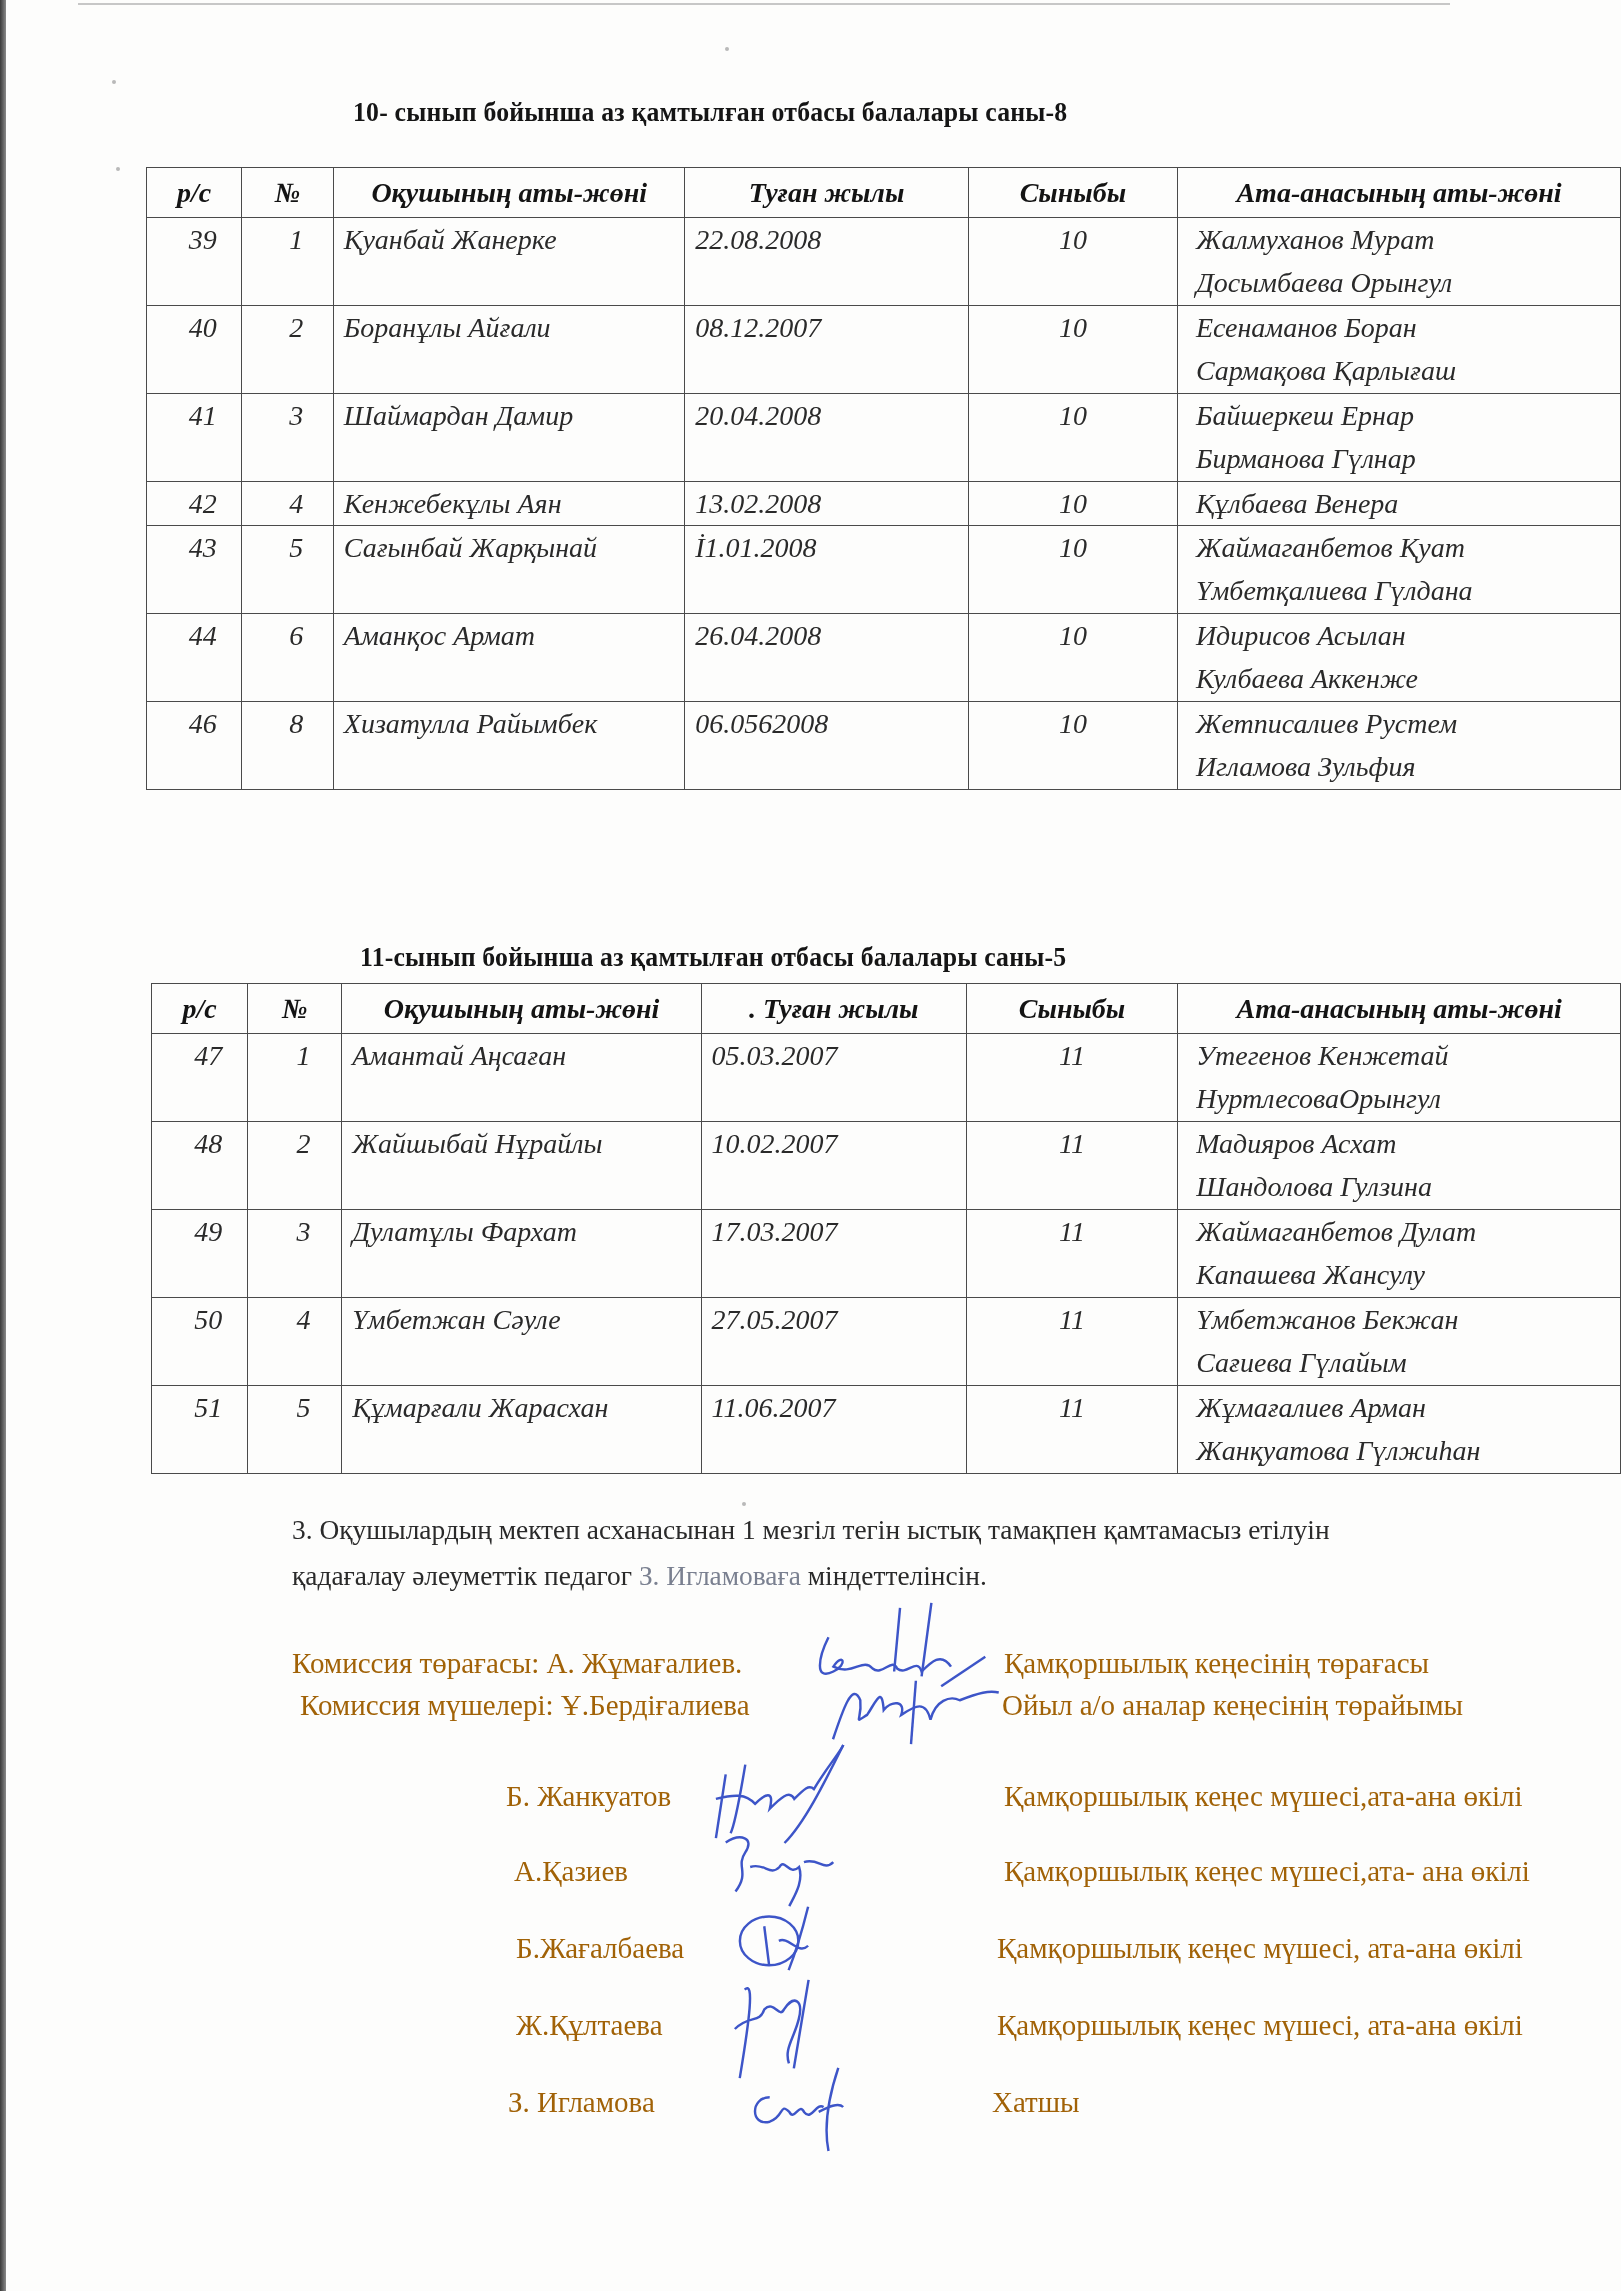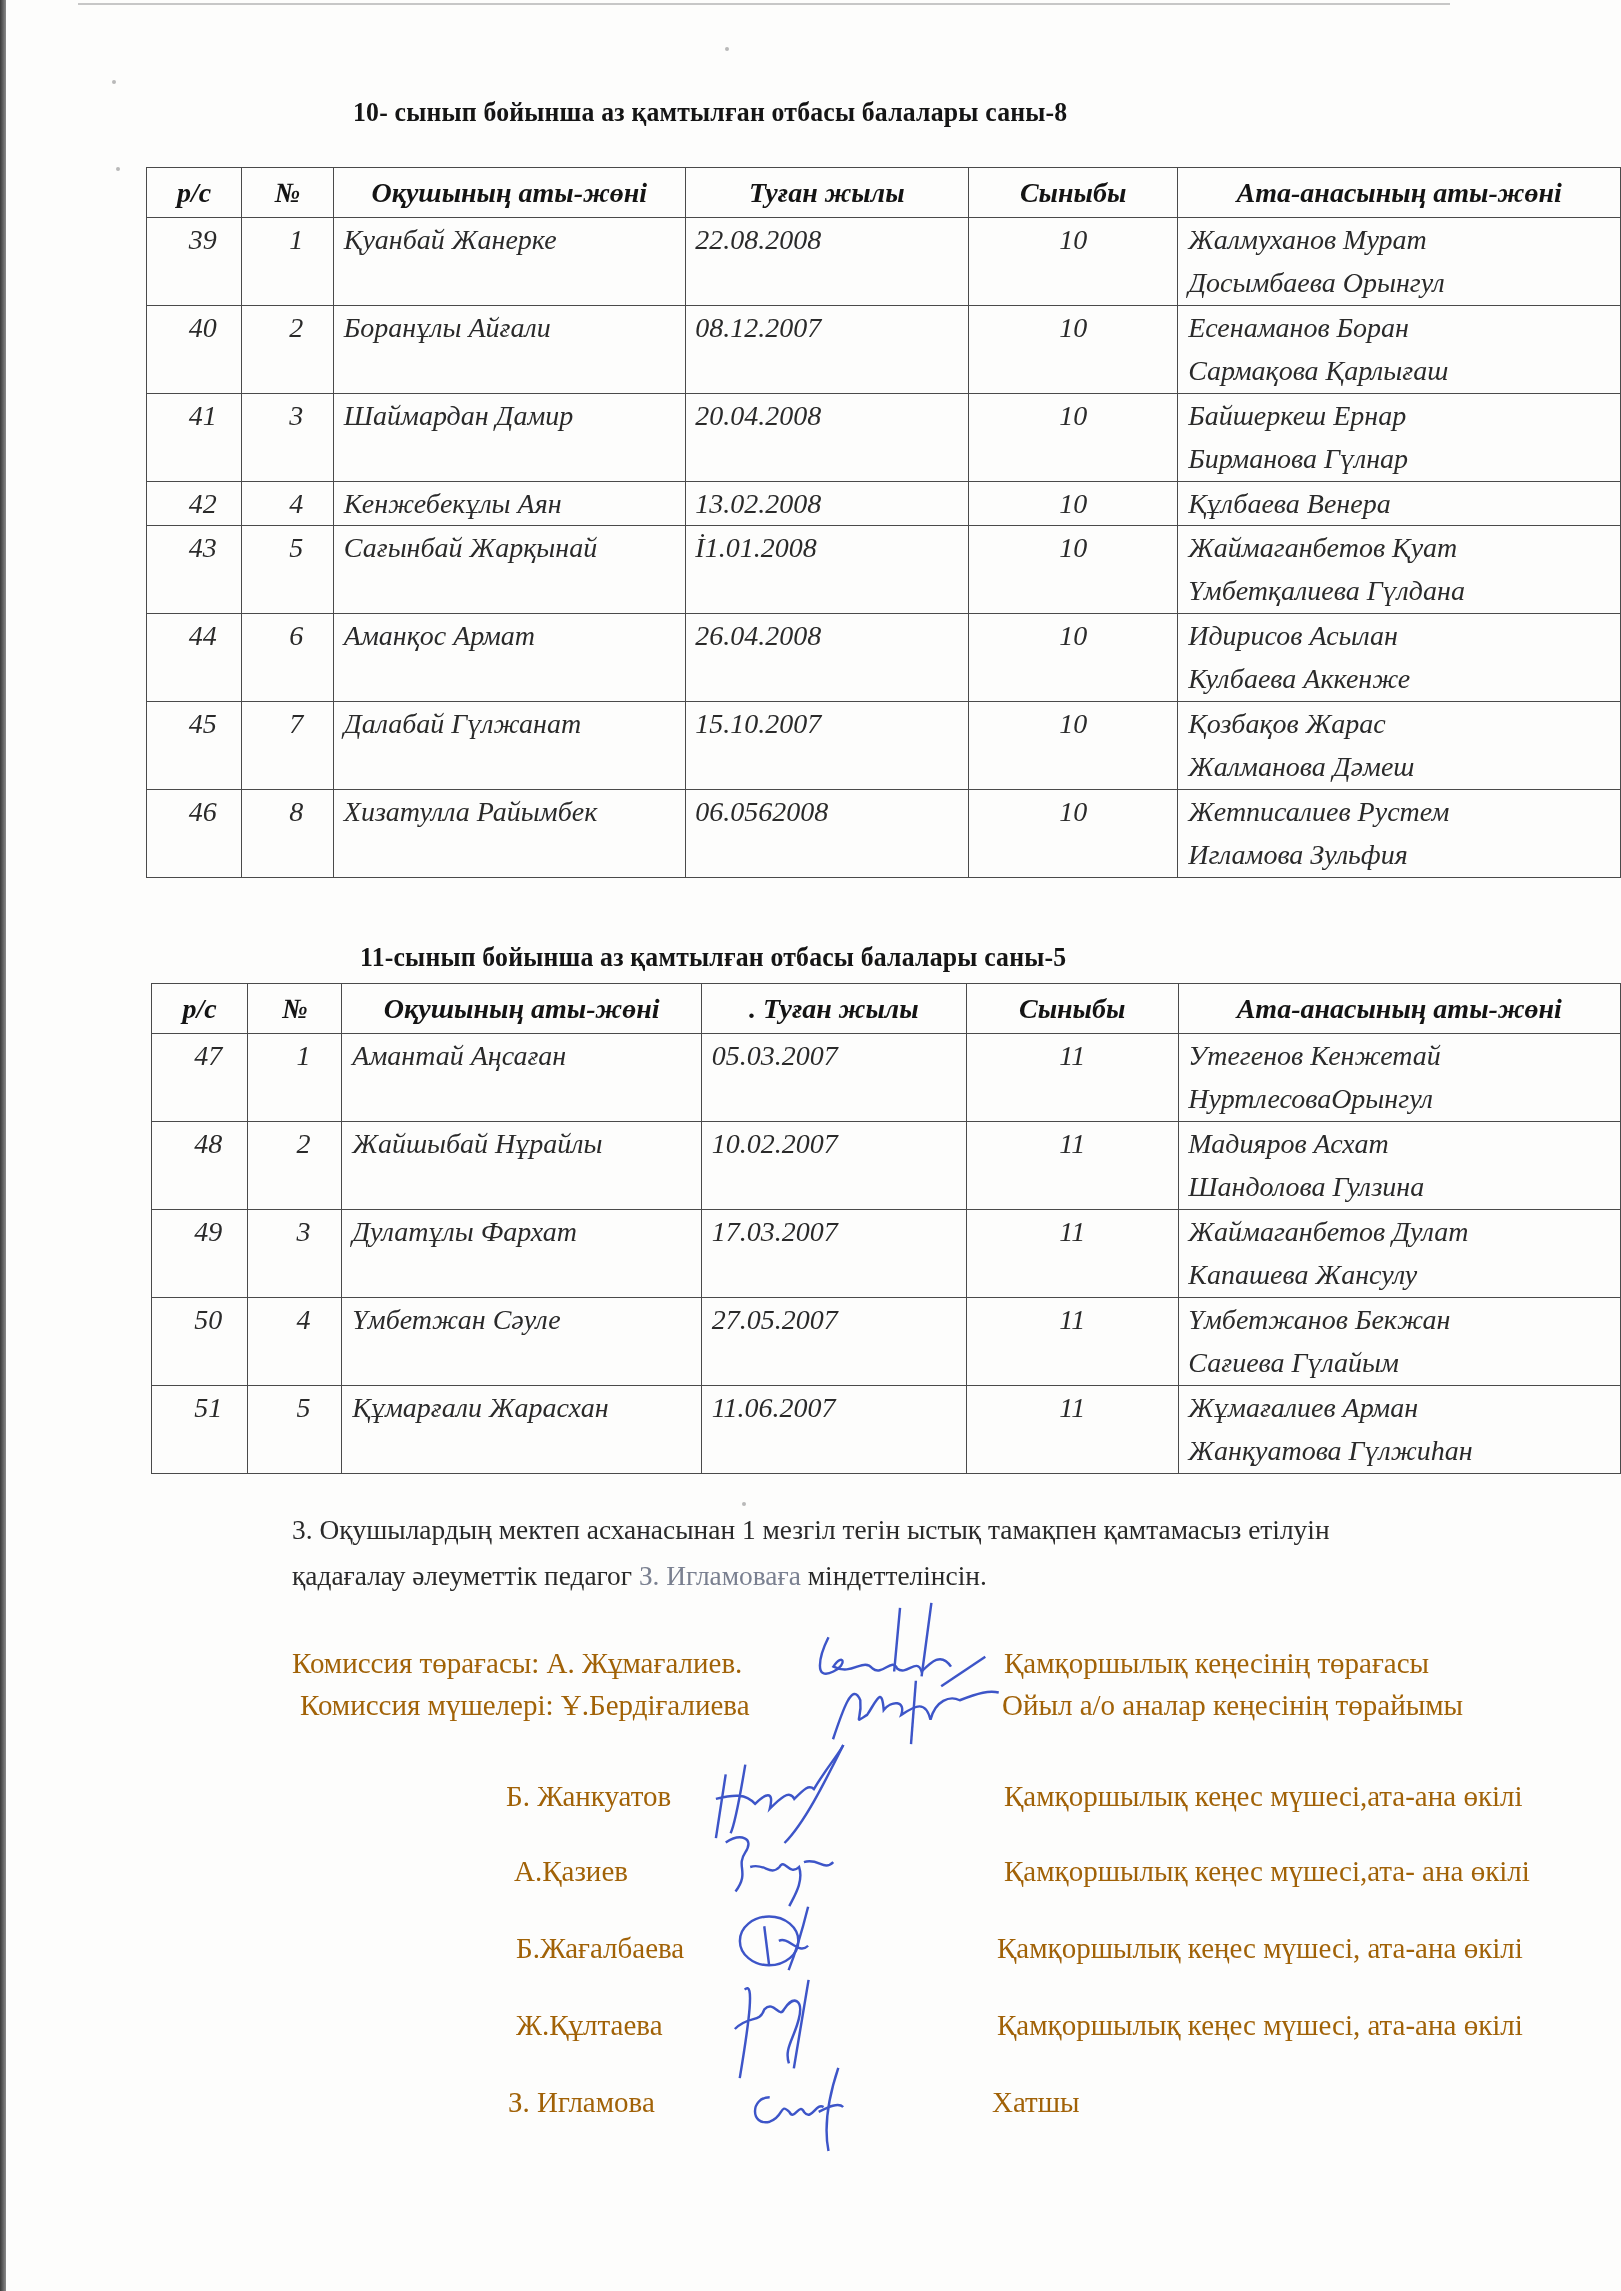--- a/index.html
+++ b/index.html
@@ -36,21 +36,21 @@
   }
   table.roster th {
     font-weight: bold; font-size: 28px; text-align: center; height: 49px;
     vertical-align: middle; padding: 0; color: #141414;
   }
   table.roster td { line-height: 43px; padding-top: 0px; }
   table.roster td.c { text-align: center; padding-left: 17px; }
   table.roster td.cls { text-align: center; padding-left: 0; }
   table.roster tr.two td { height: 87px; }
   table.roster tr.one td { height: 43px; }
-  table.roster td .line { display: block; white-space: nowrap; }
+  table.roster td .line { display: block; white-space: nowrap; margin-left: 8px; }
 
   #table10 { left: 146px; top: 167px; }
   #table11 { left: 151px; top: 983px; }
 
   .para {
     position: absolute; left: 292px; font-size: 27.4px; color: #2a2a2a; white-space: nowrap;
   }
   #para1 { top: 1515px; }
   #para2 { top: 1561px; }
   .muted-name { color: #7a8090; margin-top: 48px; }
@@ -152,31 +152,20 @@
         <td class="c">6</td>
         <td>Аманқос Армат</td>
         <td>26.04.2008</td>
         <td class="cls">10</td>
         <td>
           <span class="line">Идирисов Асылан</span>
           <span class="line">Кулбаева Аккенже</span>
         </td>
       </tr>
       <tr class="two">
-        <td class="c">45</td>
-        <td class="c">7</td>
-        <td>Далабай Гүлжанат</td>
-        <td>15.10.2007</td>
-        <td class="cls">10</td>
-        <td>
-          <span class="line">Қозбақов Жарас</span>
-          <span class="line">Жалманова Дәмеш</span>
-        </td>
-      </tr>
-      <tr class="two">
         <td class="c">46</td>
         <td class="c">8</td>
         <td>Хизатулла Райымбек</td>
         <td>06.0562008</td>
         <td class="cls">10</td>
         <td>
           <span class="line">Жетписалиев Рустем</span>
           <span class="line">Игламова Зульфия</span>
         </td>
       </tr>

